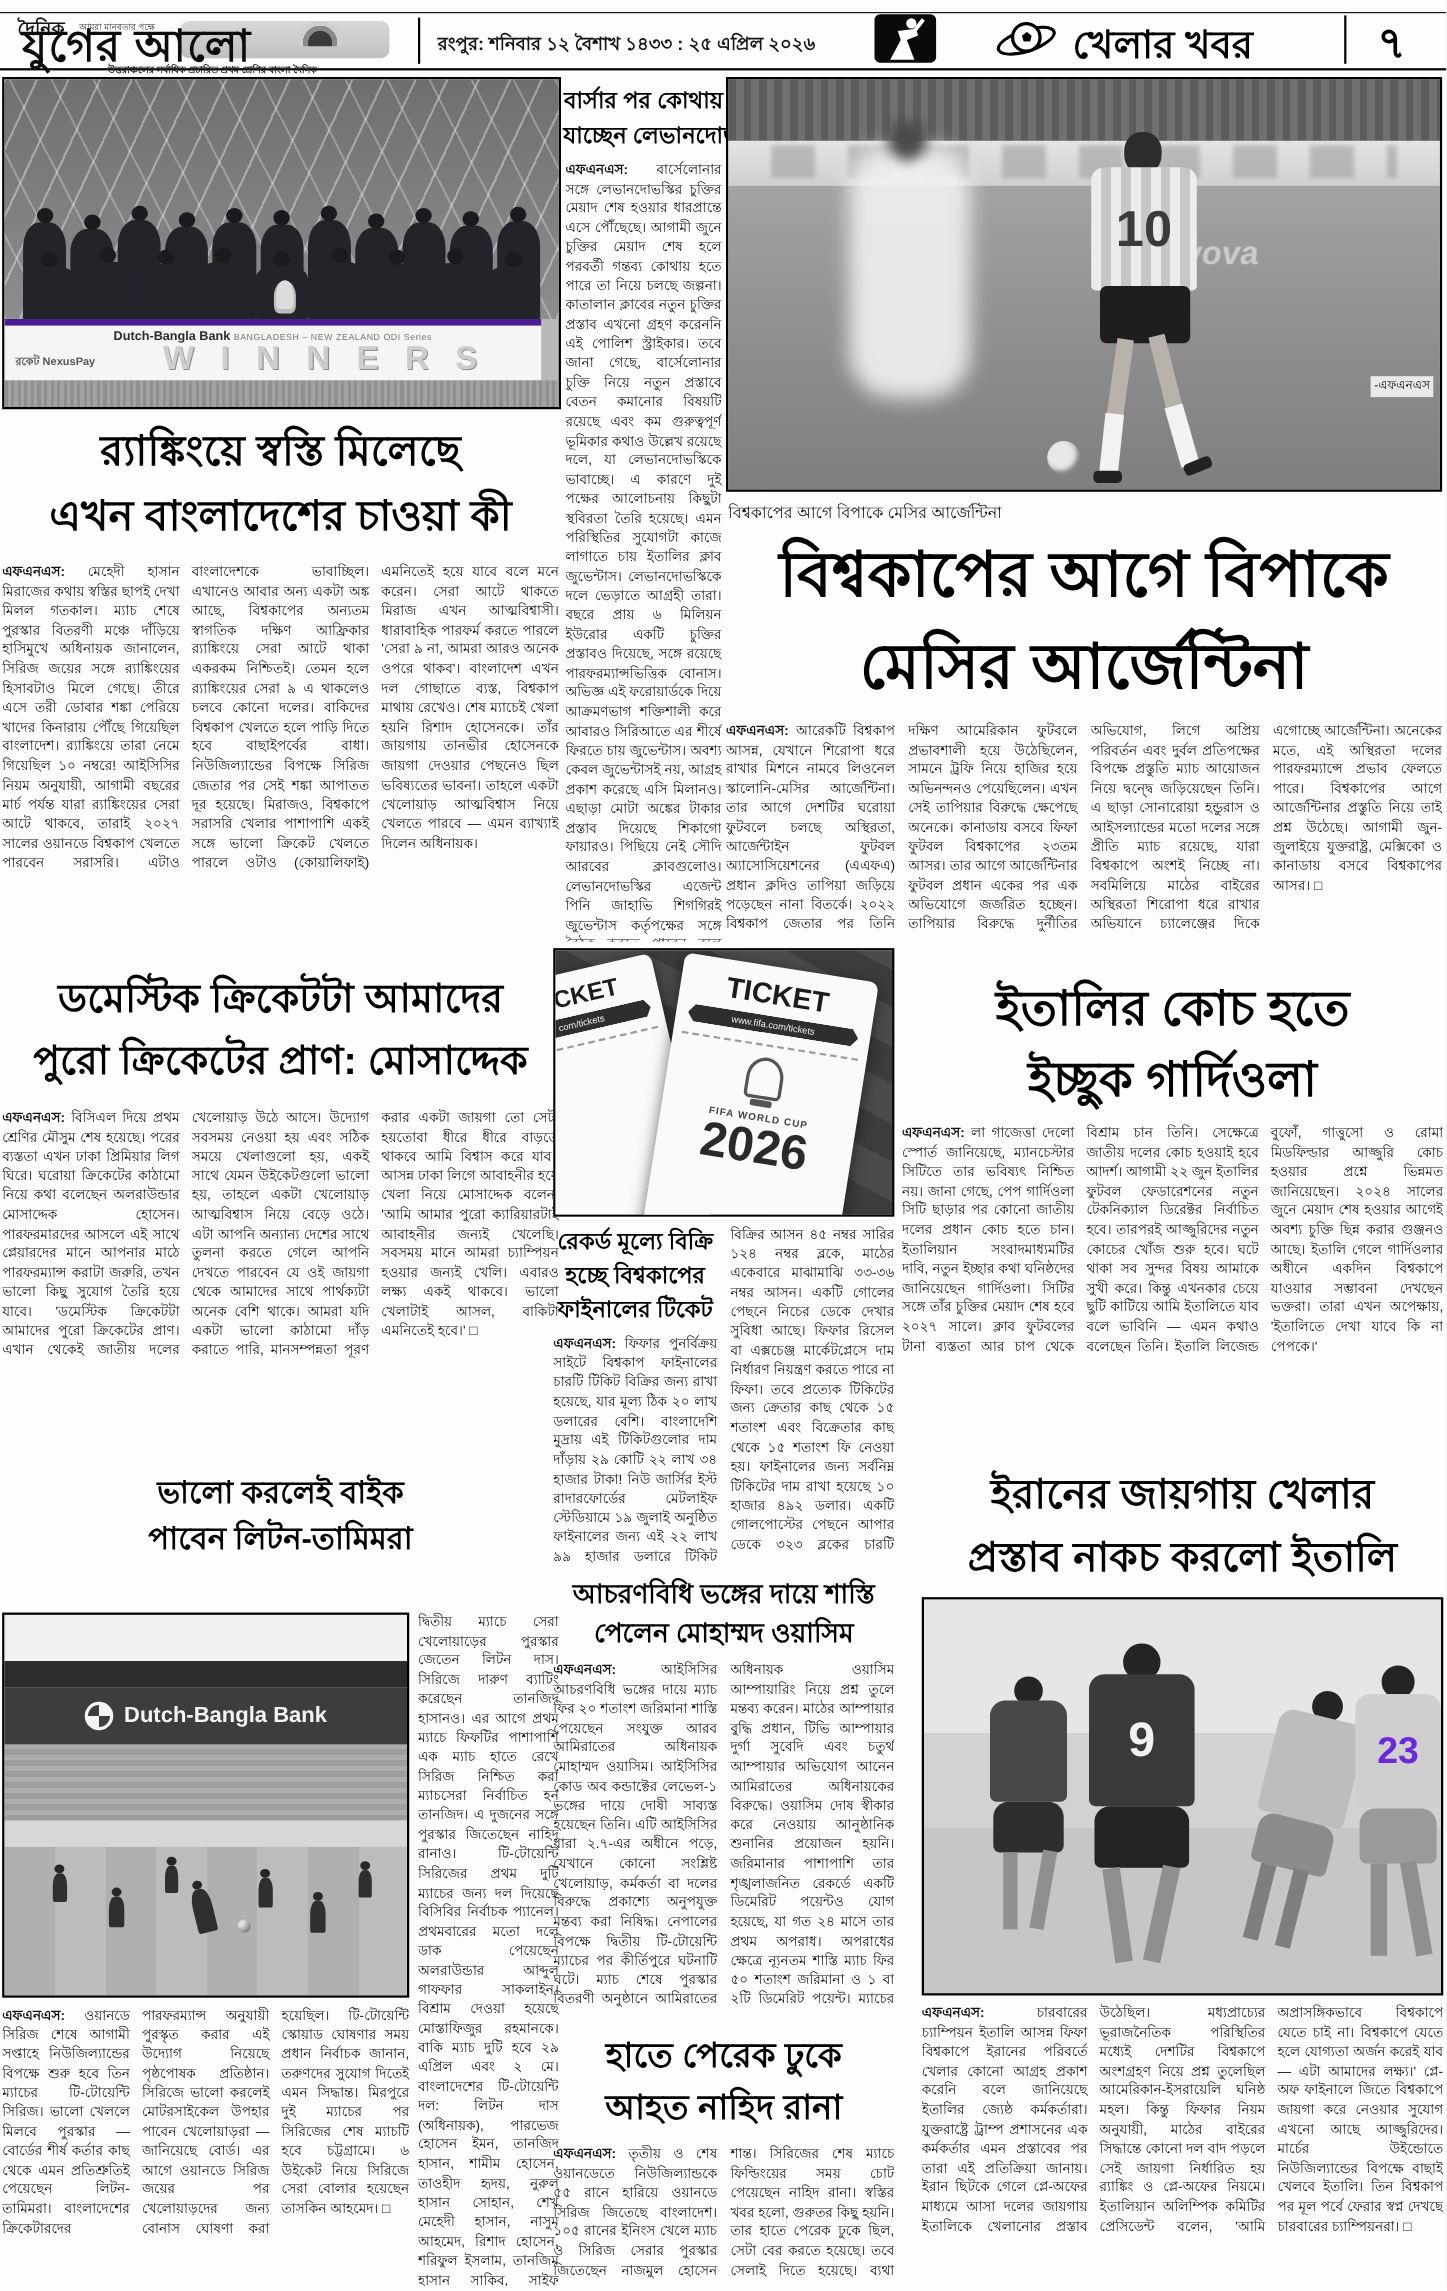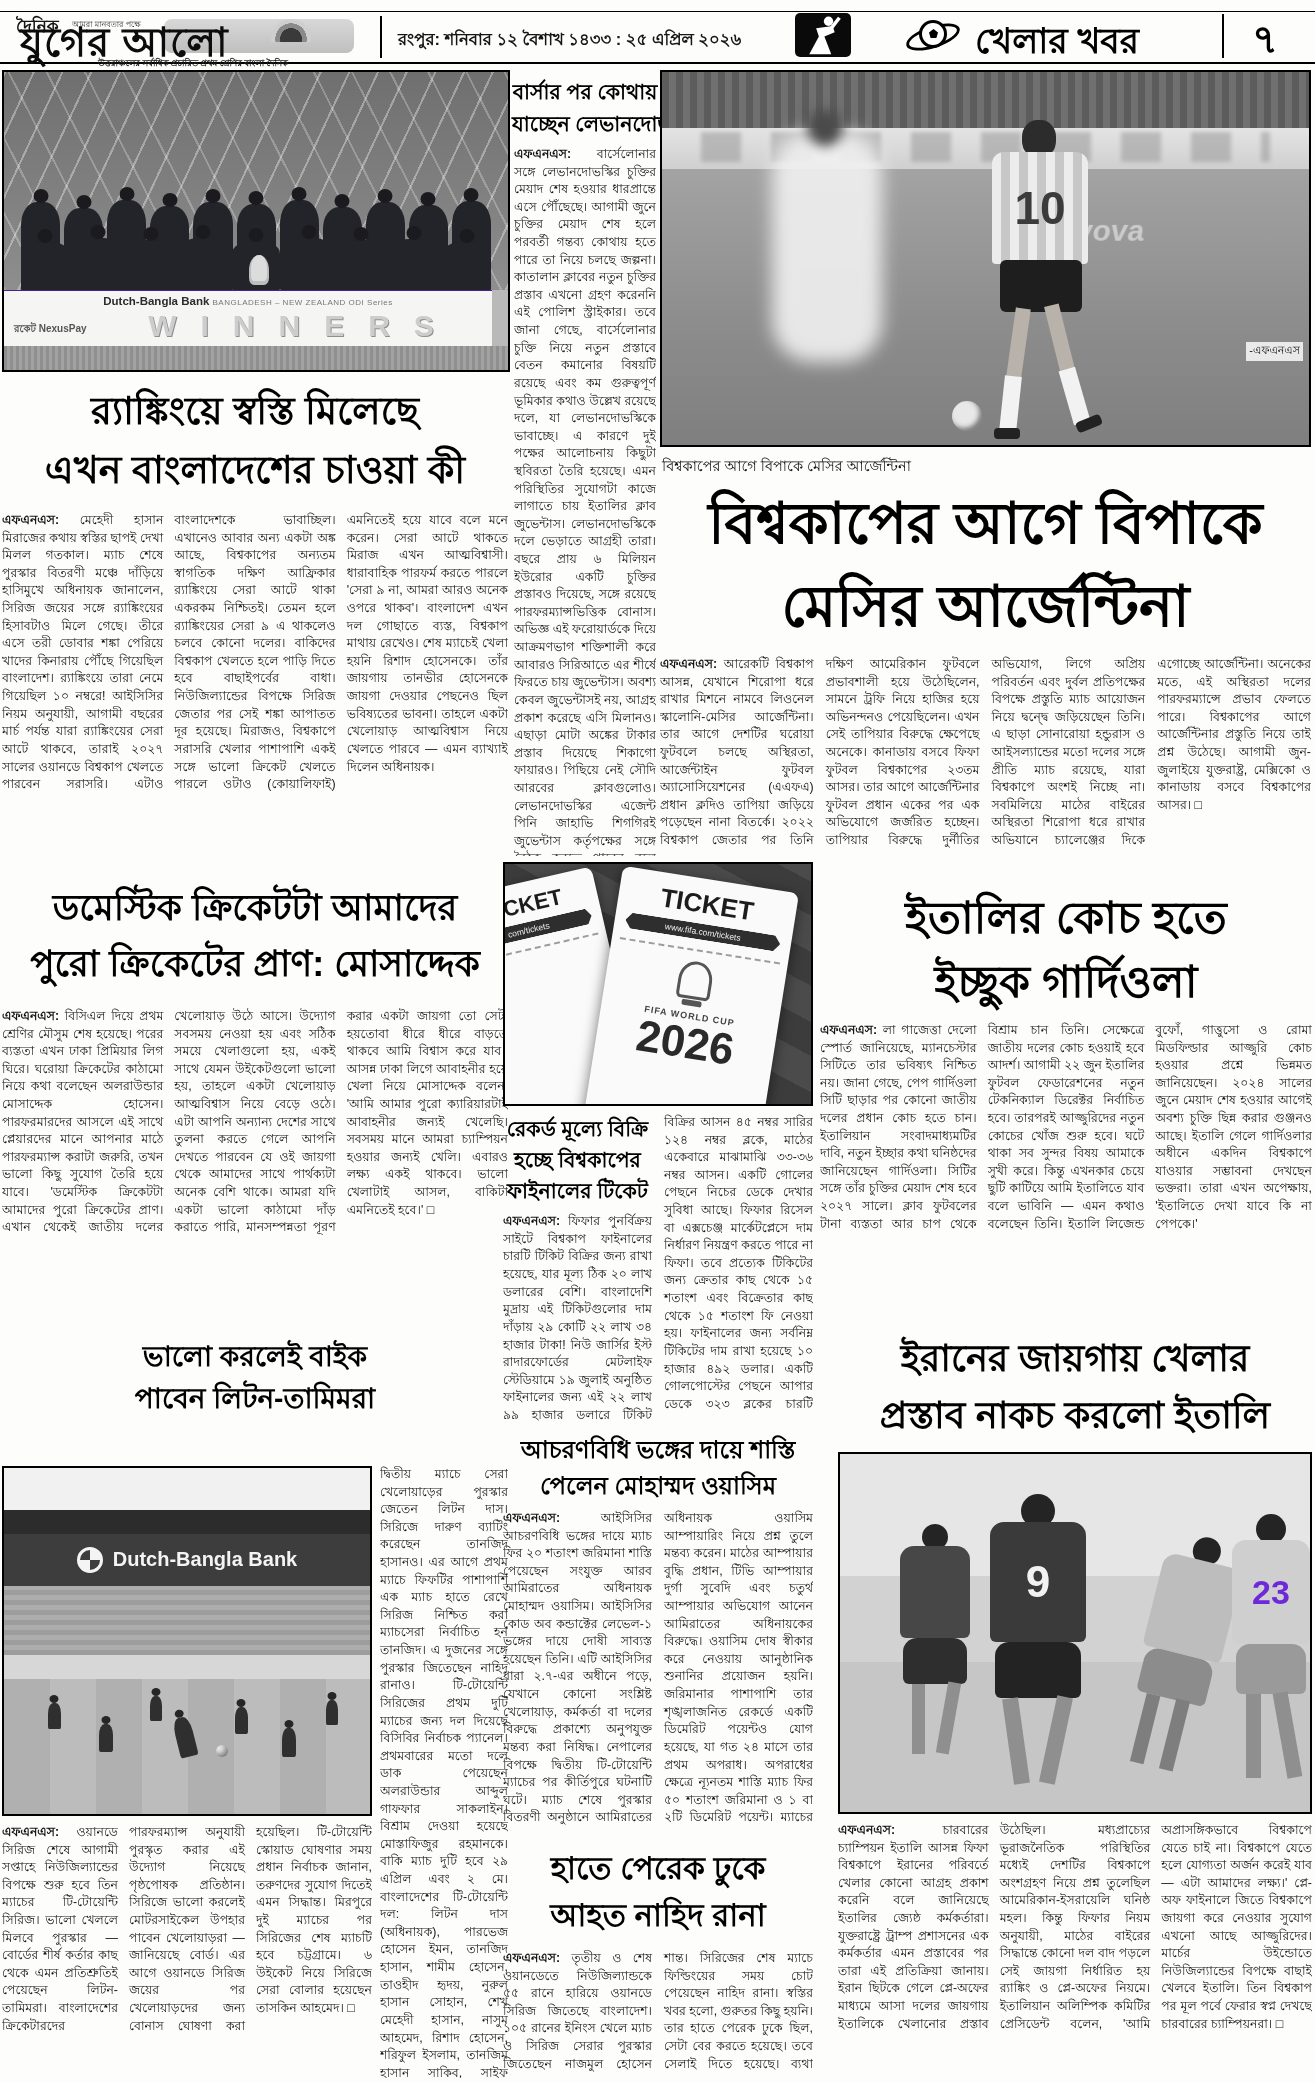--- a/index.html
+++ b/index.html
@@ -28,21 +28,21 @@
   .cloudband{position:absolute;background:linear-gradient(#d8d8d8,#bfbfbf);border-radius:8px}
   .vdiv{position:absolute;width:2px;background:#000}
   .sect-title{font-weight:900;font-size:35px;color:#000;white-space:nowrap}
   .pageno{font-weight:900;font-size:40px;color:#000}
   .icon-box{position:absolute;background:#0a0a0a;border-radius:5px}
   
   .w-top{position:absolute;left:0;top:0;right:0;height:73%;background:
      repeating-linear-gradient(115deg,rgba(255,255,255,.35) 0 2px,transparent 2px 26px),
      repeating-linear-gradient(63deg,rgba(255,255,255,.25) 0 2px,transparent 2px 34px),
      linear-gradient(#6f6f6f,#8e8e8e)}
-  .w-banner{position:absolute;left:0;right:16px;top:73%;height:19%;background:#f5f5f4;border-top:1px solid #4c1d95}
+  .w-banner{position:absolute;left:0;right:16px;top:73%;height:19%;background:#f5f5f4;border-top:6px solid #4c1d95}
   .w-ground{position:absolute;left:0;right:0;bottom:0;height:8%;background:
      repeating-linear-gradient(90deg,#8f8f8f 0 3px,#a2a2a2 3px 6px),#9a9a9a}
   .w-brandline{position:absolute;top:4px;left:0;right:0;text-align:center;font-size:11.5px;font-weight:700;color:#2c2c2c}
   .w-series{font-size:8px;font-weight:400;color:#777;letter-spacing:.5px}
   .w-winners{position:absolute;bottom:3px;left:120px;right:10px;text-align:center;font-size:30px;font-weight:900;
      color:#cdcdcd;letter-spacing:24px;text-shadow:1px 1px 0 #8f8f8f}
   .w-sponsor{position:absolute;bottom:8px;left:10px;font-size:10px;color:#555;font-weight:700}
   .figrow{position:absolute;left:3%;right:3%;display:flex;align-items:flex-end}
   .fig{flex:1;margin:0 2px;background:#23232a;border-radius:40% 40% 4% 4%/26% 26% 2% 2%;position:relative}
   .fig::before{content:"";position:absolute;top:-13px;left:50%;transform:translateX(-50%);

